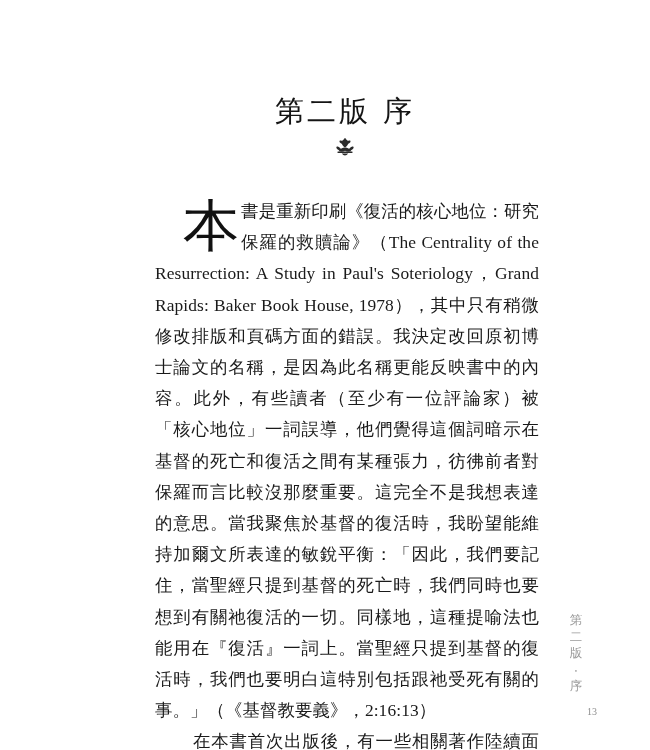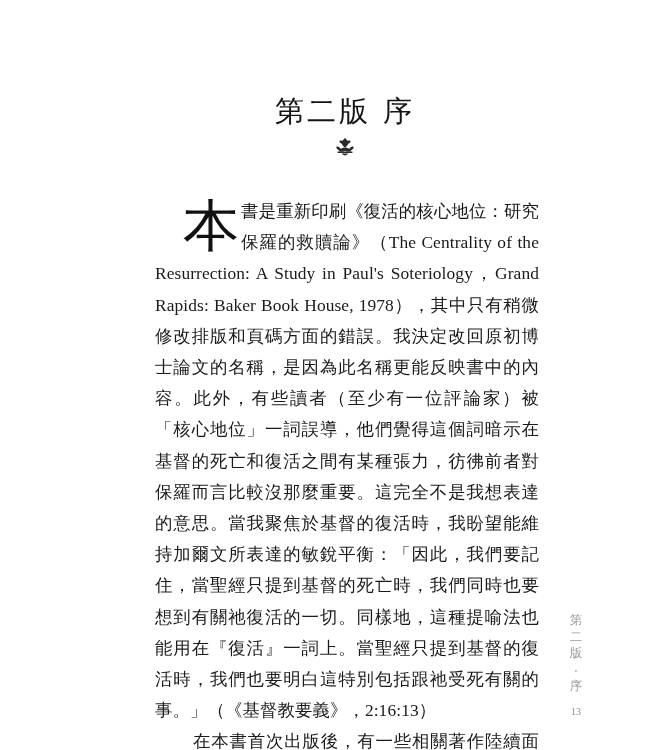--- a/index.html
+++ b/index.html
@@ -104,21 +104,21 @@
     line-height: 16.5px;
     color: #9a9a9a;
     text-align: center;
     letter-spacing: 0px;
   }
   .running-head span { display: block; }
 
   
   .folio {
     position: absolute;
-    left: 536px;
+    left: 552px;
     top: 703px;
     width: 40px;
     text-align: center;
     font-family: "Liberation Serif", "DejaVu Serif", serif;
     font-size: 10px;
     line-height: 18px;
     color: #8d8d8d;
   }
 </style>
 </head>

